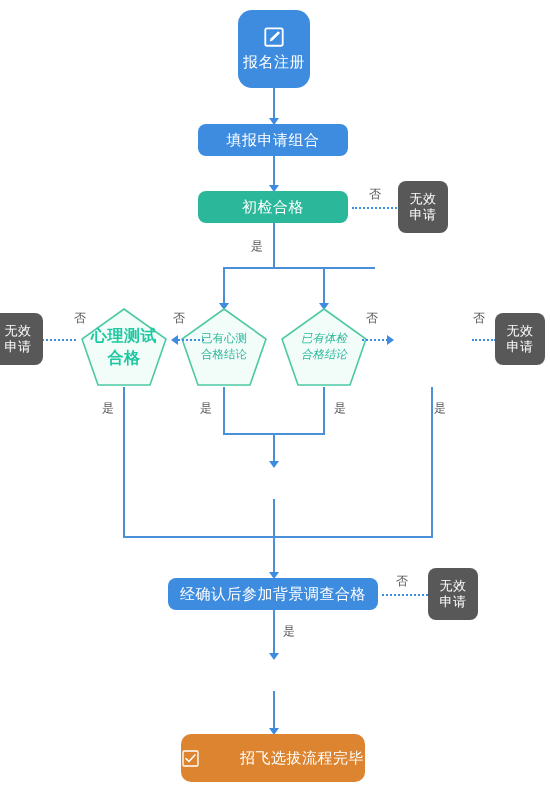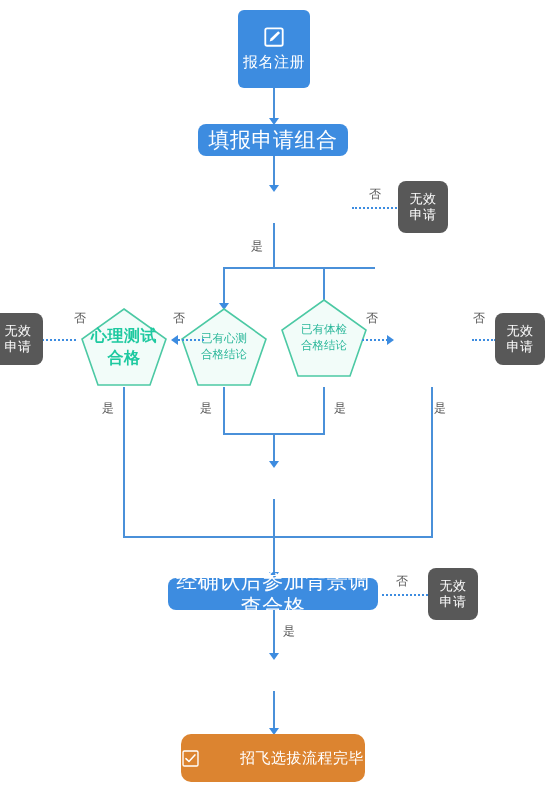--- a/index.html
+++ b/index.html
@@ -32,27 +32,27 @@
   .rect {
     border-radius: 8px;
   }
   .blue    { background: #3d8ce0; }
   .teal    { background: #2bb79a; }
   .orange  { background: #dc8430; }
   .gray    { background: #585858; border-radius: 8px; }
 
   .start-node {
     flex-direction: column;
-    border-radius: 6px;
+    border-radius: 14px;
     gap: 5px;
   }
   .start-node .edit-icon { line-height: 0; }
   .start-label { font-size: 15px; }
 
-  .bar-label { font-size: 21px; }
+  .bar-label { font-size: 15px; }
 
   .gray .gray-label {
     font-size: 13px;
     line-height: 1.25;
   }
 
   .final-node {
     border-radius: 10px;
     gap: 9px;
   }
@@ -147,20 +147,23 @@
   <div class="vline" style="left:273px; top:88px; height:31px;"></div>
   <div class="arrow-down" style="left:269px; top:118px;"></div>
 
   <div class="node rect blue" style="left:198px; top:124px; width:150px; height:32px;">
     <span class="bar-label">填报申请组合</span>
   </div>
 
   <div class="vline" style="left:273px; top:156px; height:30px;"></div>
   <div class="arrow-down" style="left:269px; top:185px;"></div>
 
+  <div class="node rect teal" style="left:198px; top:191px; width:150px; height:32px;">
+    <span class="bar-label">初检合格</span>
+  </div>
 
   <div class="dotline" style="left:352px; top:207px; width:52px;"></div>
   <div class="arrow-right" style="left:403px; top:203px;"></div>
   <div class="edge-label" style="left:369px; top:186px;">否</div>
   <div class="node gray" style="left:398px; top:181px; width:50px; height:52px; flex-direction:column;">
     <span class="gray-label">无效</span>
     <span class="gray-label">申请</span>
   </div>
 
   <div class="vline" style="left:273px; top:223px; height:45px;"></div>
@@ -201,21 +204,21 @@
         <span>已有心测</span><br>
         <span>合格结论</span>
       </span>
     </div>
   </div>
 
   <div class="dotline" style="left:178px; top:339px; width:26px;"></div>
   <div class="arrow-left" style="left:171px; top:335px;"></div>
   <div class="edge-label" style="left:173px; top:310px;">否</div>
 
-  <div class="penta" style="left:280px; top:298px; width:88px; height:80px;">
+  <div class="penta" style="left:280px; top:307px; width:88px; height:80px;font-style:italic;">
     <svg width="88" height="80" viewBox="0 0 88 80">
       <polygon points="44,2 86,32 70,78 18,78 2,32" fill="#f2fcf9" stroke="#4cc9a4" stroke-width="1.6"></polygon>
     </svg>
     <div class="penta-text">
       <span>
         <span>已有体检</span><br>
         <span>合格结论</span>
       </span>
     </div>
   </div>

